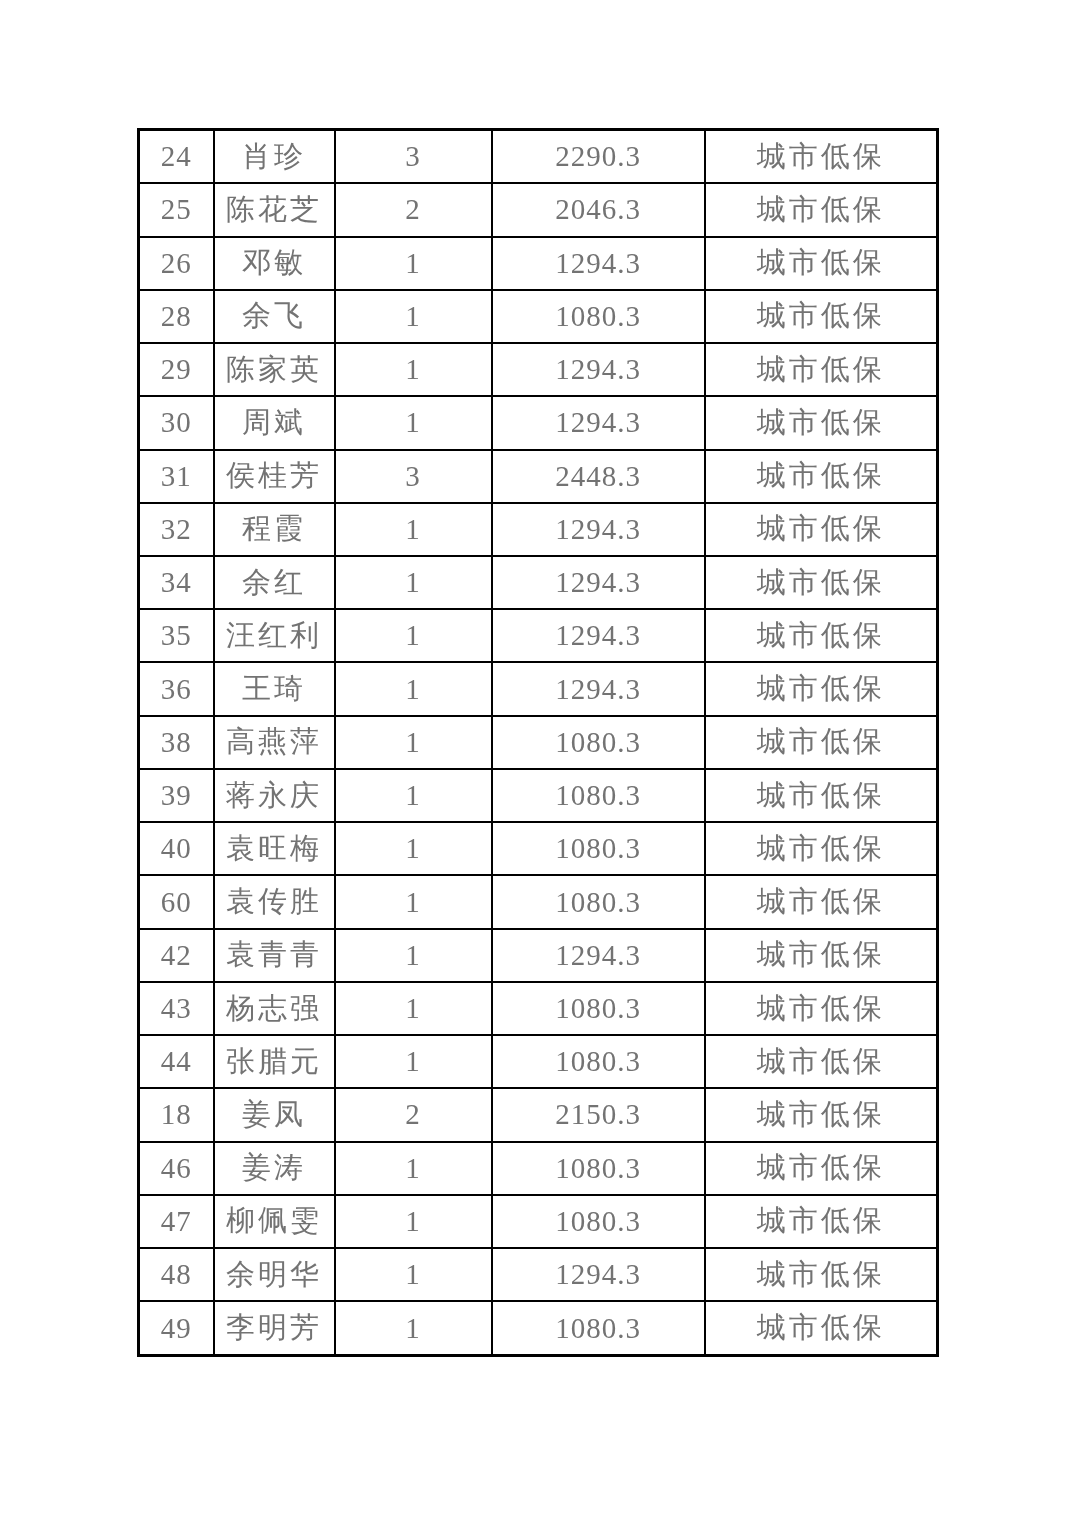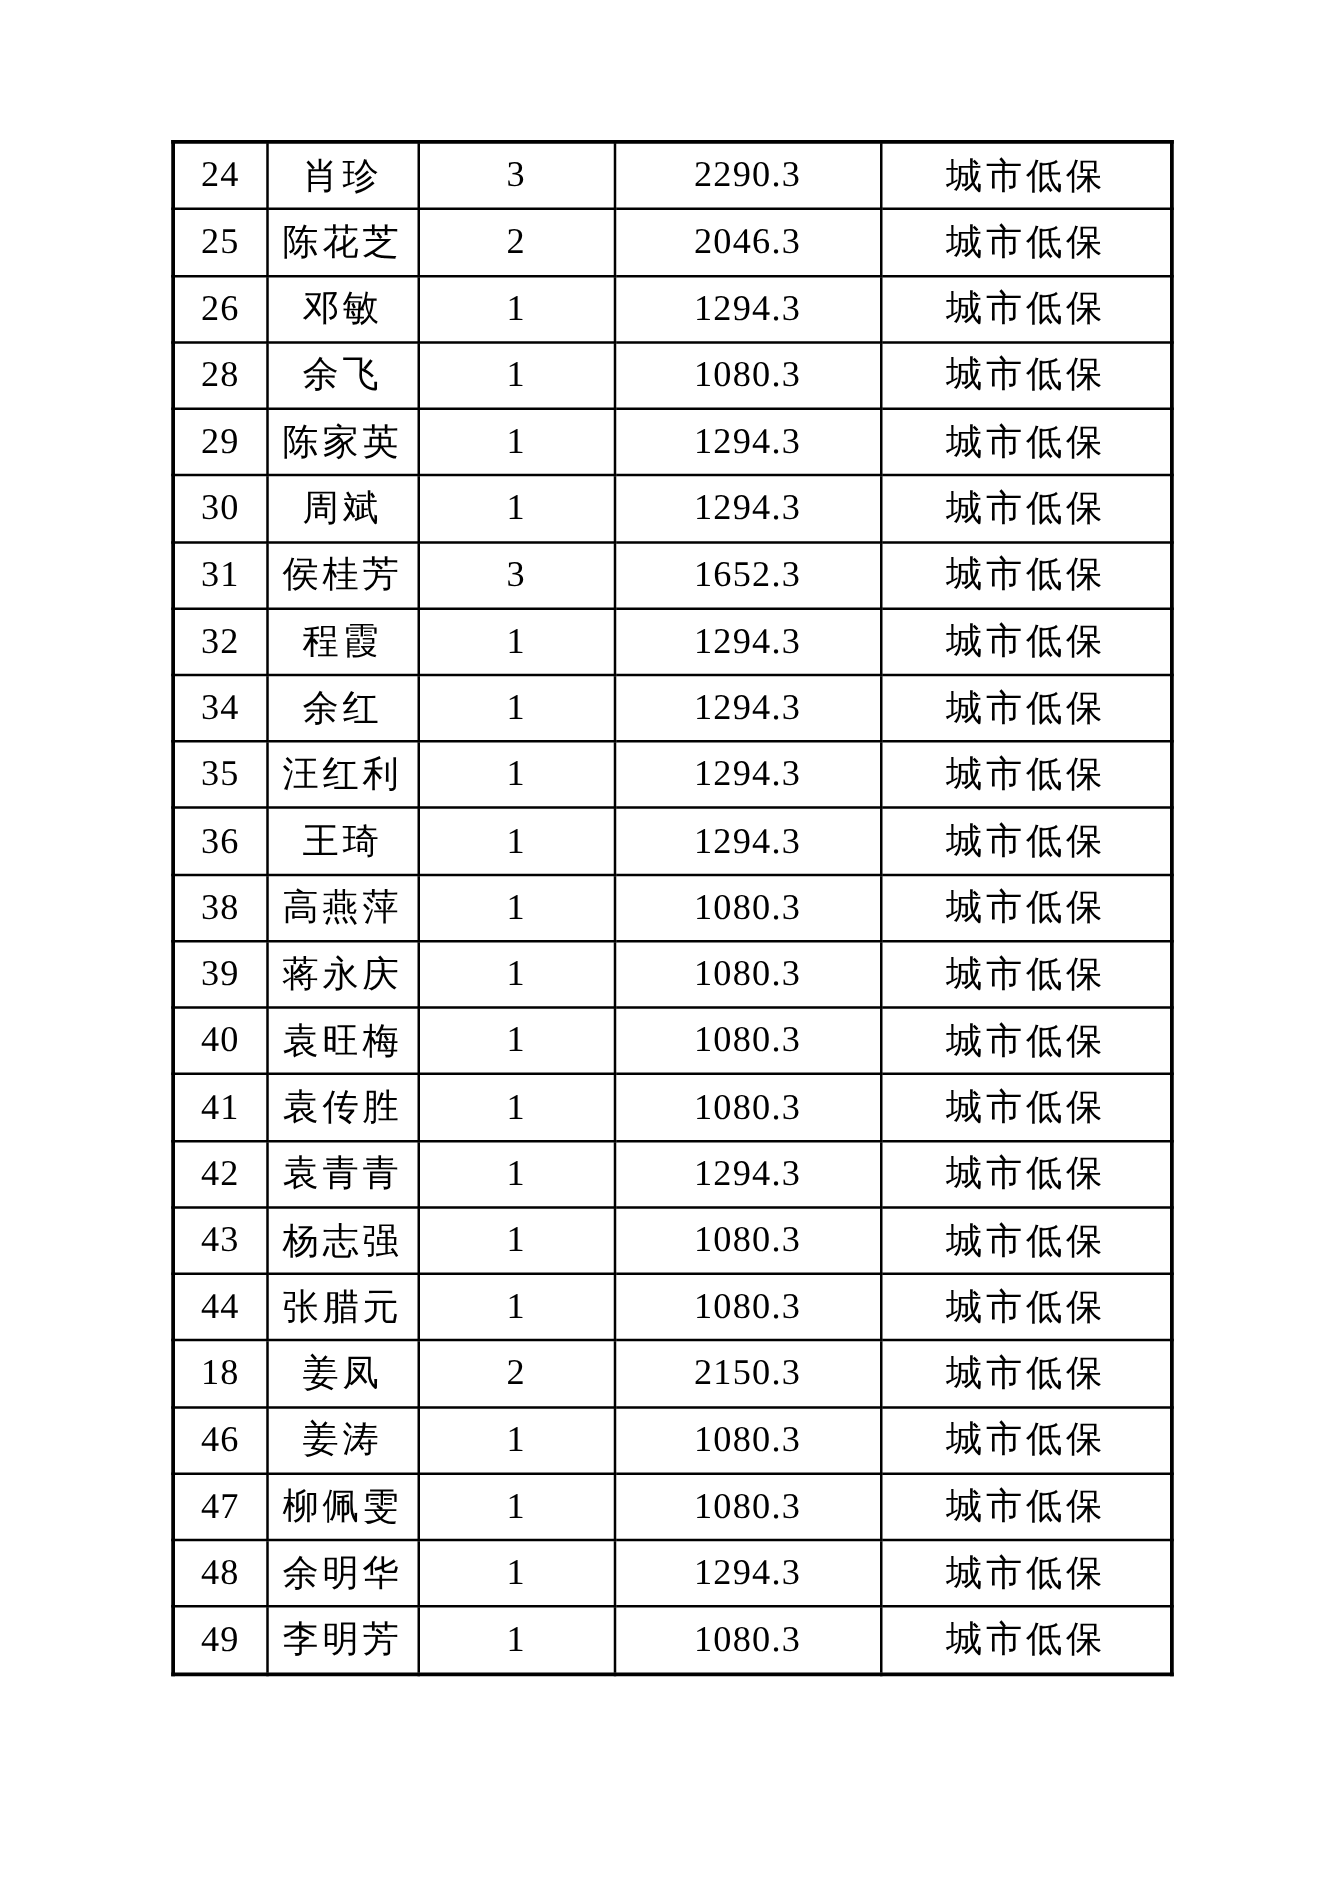--- a/index.html
+++ b/index.html
@@ -15,27 +15,27 @@
     overflow: hidden;
   }
   .doc-page {
     position: absolute;
     inset: 0;
     background: #ffffff;
   }
   table.welfare-table {
     position: absolute;
     left: 137px;
-    top: 112px;
+    top: 128px;
     width: 799px;
     height: 1229px;
     border-collapse: collapse;
     table-layout: fixed;
     border: 3px solid #000000;
-    color: #000000;
+    color: #737373;
   }
   table.welfare-table td {
     border: 2px solid #000000;
     text-align: center;
     vertical-align: middle;
     font-size: 29px;
     font-weight: 400;
     letter-spacing: 1px;
     padding: 0;
     overflow: hidden;
@@ -99,21 +99,21 @@
           <td>30</td>
           <td>周斌</td>
           <td>1</td>
           <td>1294.3</td>
           <td>城市低保</td>
         </tr>
         <tr>
           <td>31</td>
           <td>侯桂芳</td>
           <td>3</td>
-          <td>1652.3</td>
+          <td>2448.3</td>
           <td>城市低保</td>
         </tr>
         <tr>
           <td>32</td>
           <td>程霞</td>
           <td>1</td>
           <td>1294.3</td>
           <td>城市低保</td>
         </tr>
         <tr>
@@ -152,21 +152,21 @@
           <td>城市低保</td>
         </tr>
         <tr>
           <td>40</td>
           <td>袁旺梅</td>
           <td>1</td>
           <td>1080.3</td>
           <td>城市低保</td>
         </tr>
         <tr>
-          <td>41</td>
+          <td>60</td>
           <td>袁传胜</td>
           <td>1</td>
           <td>1080.3</td>
           <td>城市低保</td>
         </tr>
         <tr>
           <td>42</td>
           <td>袁青青</td>
           <td>1</td>
           <td>1294.3</td>

